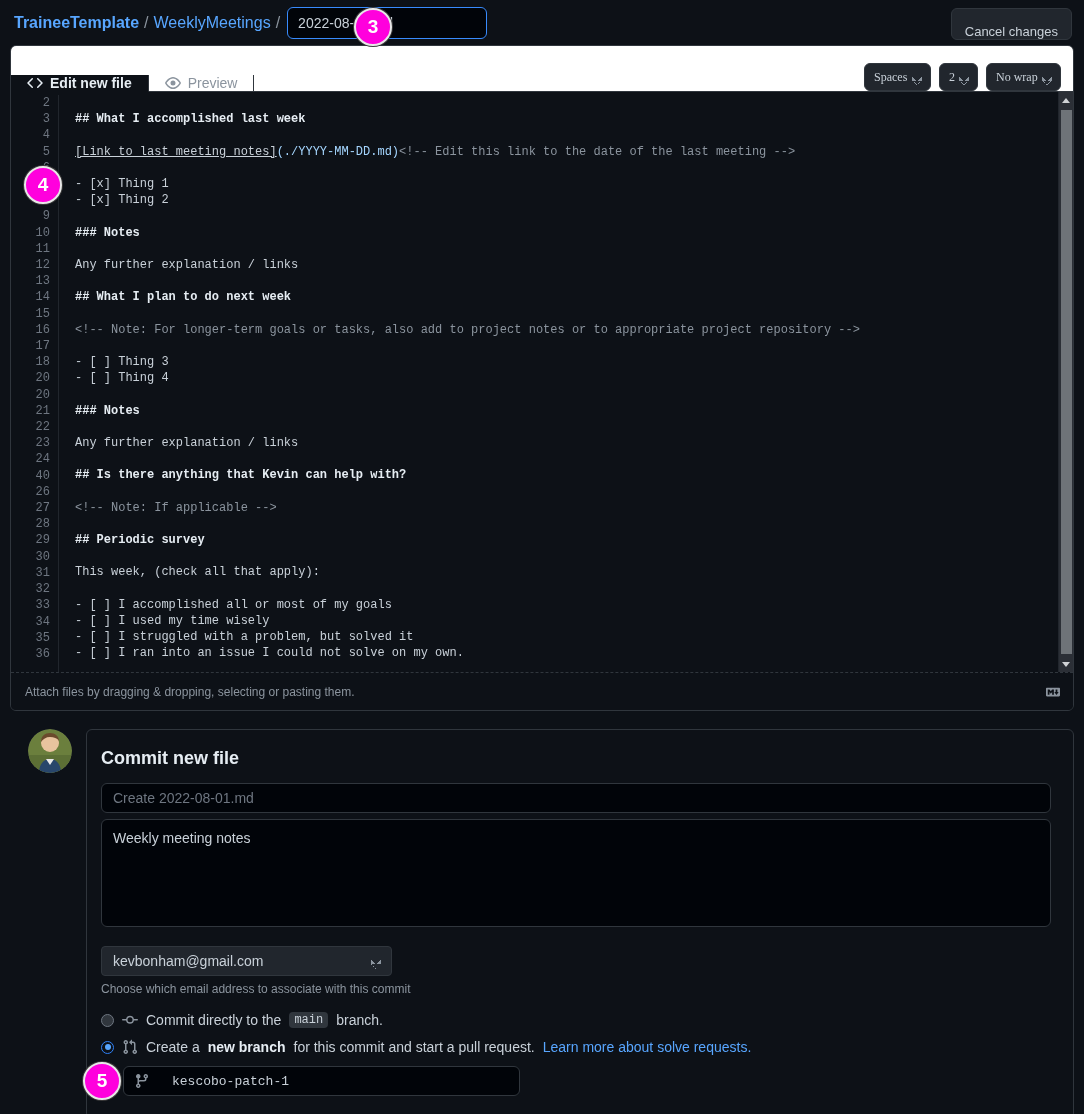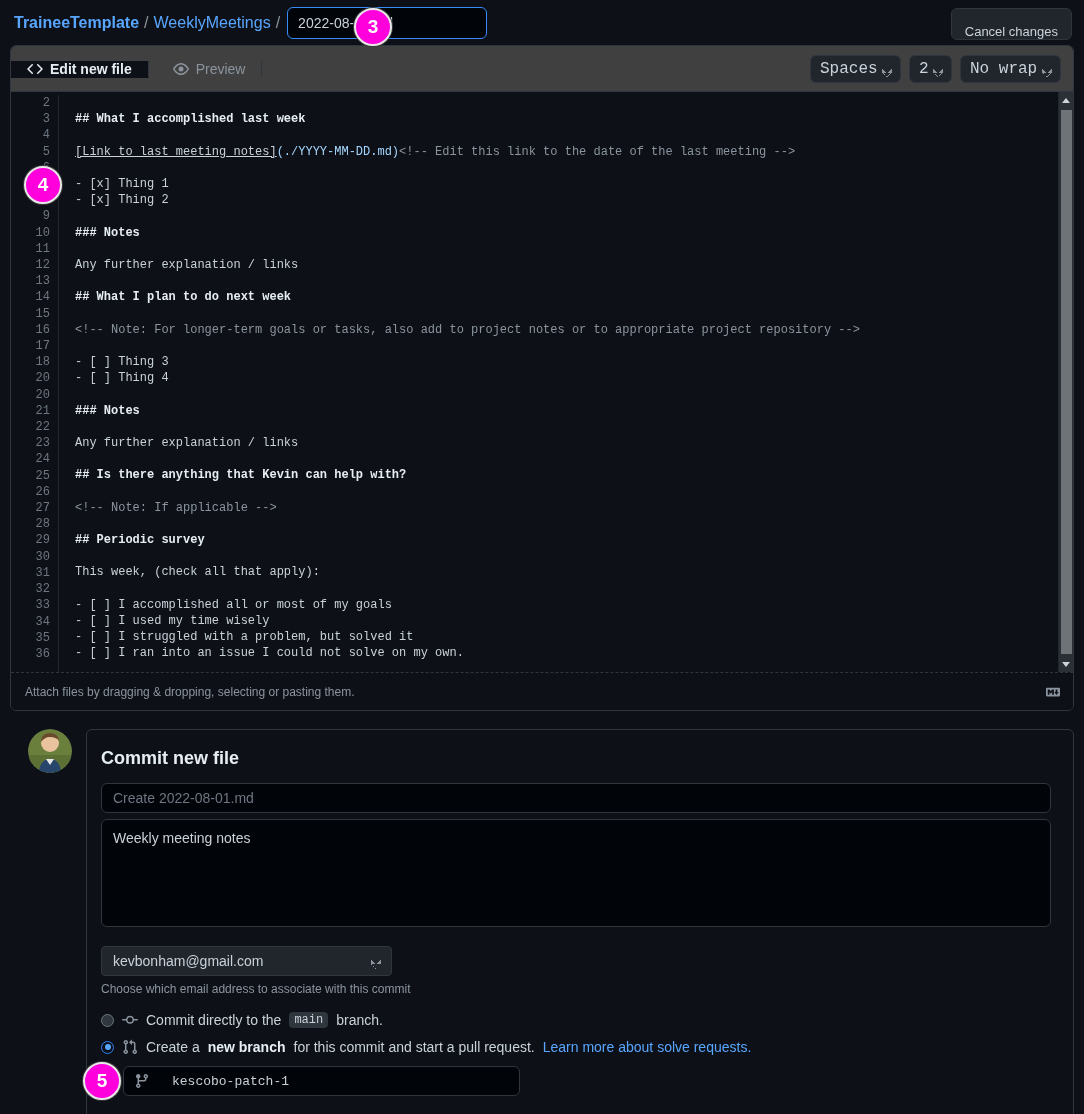--- a/index.html
+++ b/index.html
@@ -56,26 +56,25 @@
   
   .editor-card {
     margin: 0 10px;
     border: 1px solid #30363d;
     border-radius: 6px;
     background: #0d1117;
     overflow: hidden;
   }
   .editor-tabs {
     display: flex;
-    align-items: center;
+    align-items: flex-end;
     height: 46px;
-    background: #404040;
+    background: #ffffff;
     border-bottom: 1px solid #30363d;
     position: relative;
-    gap: 8px;
   }
   .tab {
     display: flex; align-items: center; gap: 7px;
     padding: 0 16px;
     font-size: 14px;
     cursor: pointer;
     color: #8b949e;
     border-right: 1px solid #30363d;
   }
   .tab.active {
@@ -90,22 +89,22 @@
     margin-left: auto;
     display: flex; align-items: center; gap: 8px;
     padding-right: 12px;
   }
   .sel {
     height: 28px;
     background: #21262d;
     border: 1px solid #30363d;
     border-radius: 6px;
     color: #c9d1d9;
-    font-size: 16px;
-    font-family: Liberation Mono, monospace;
+    font-size: 12px;
+    font-family: Liberation Serif, serif;
     padding: 0 22px 0 9px;
     outline: none;
     appearance: none;
     background-image:
       linear-gradient(45deg, transparent 50%, #8b949e 50%, #8b949e 58%, transparent 58%),
       linear-gradient(-45deg, transparent 50%, #8b949e 50%, #8b949e 58%, transparent 58%),
       linear-gradient(45deg, #8b949e 42%, transparent 42%),
       linear-gradient(-45deg, #8b949e 42%, transparent 42%);
     background-position:
       calc(100% - 13px) 16px, calc(100% - 8px) 16px,
@@ -437,21 +436,21 @@
           <div class="ln">15</div>
           <div class="ln">16</div>
           <div class="ln">17</div>
           <div class="ln">18</div>
           <div class="ln">20</div>
           <div class="ln">20</div>
           <div class="ln">21</div>
           <div class="ln">22</div>
           <div class="ln">23</div>
           <div class="ln">24</div>
-          <div class="ln">25</div>
+          <div class="ln">40</div>
           <div class="ln">26</div>
           <div class="ln">27</div>
           <div class="ln">28</div>
           <div class="ln">29</div>
           <div class="ln">30</div>
           <div class="ln">31</div>
           <div class="ln">32</div>
           <div class="ln">33</div>
           <div class="ln">34</div>
           <div class="ln">35</div>

